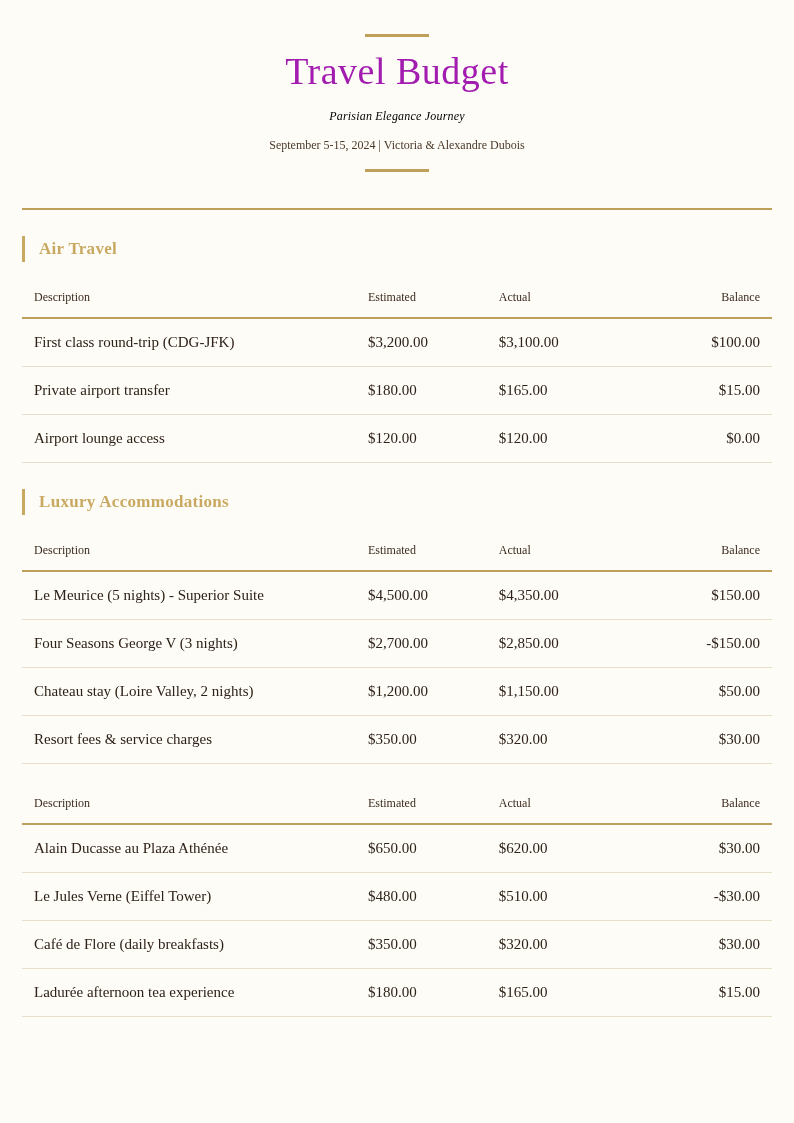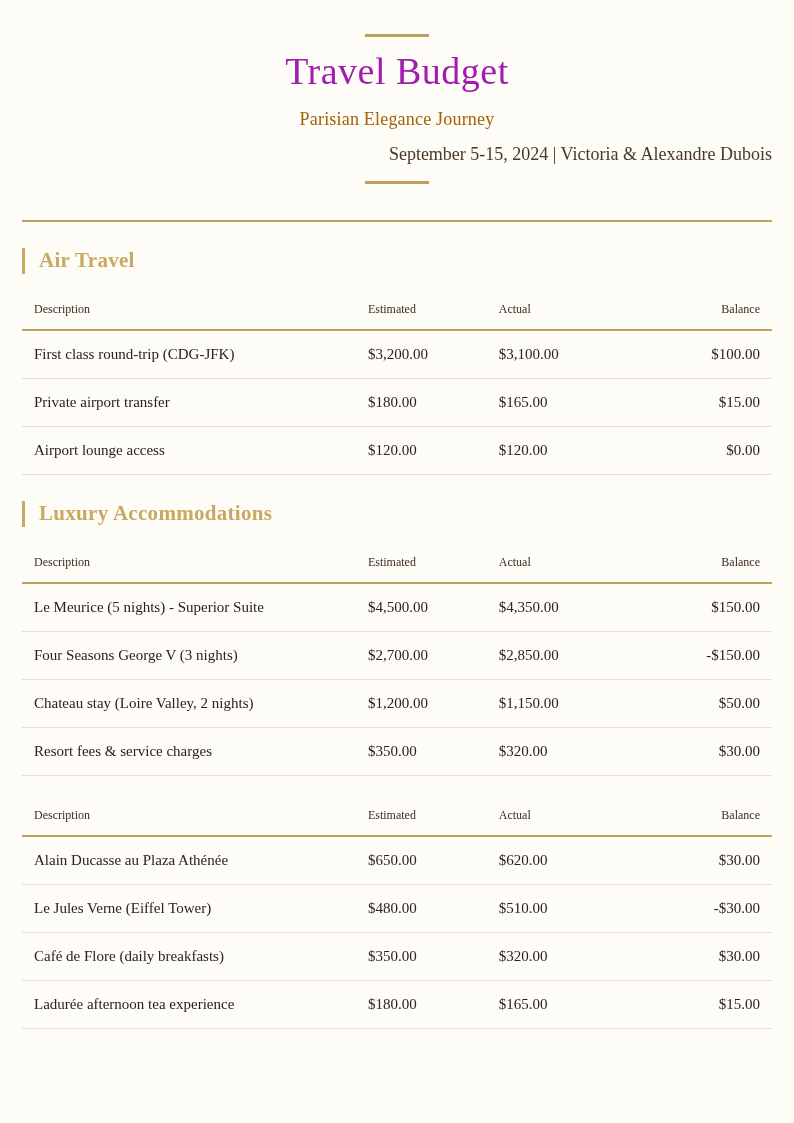--- a/index.html
+++ b/index.html
@@ -34,30 +34,30 @@
   }
   .doc-title {
     font-size: 38px;
     font-weight: 400;
     color: #a21caf;
     letter-spacing: 0.5px;
     margin: 0 0 16px 0;
     line-height: 1.1;
   }
   .doc-subtitle {
-    font-size: 18px;
-    color: #a16207;
+    font-size: 12px;
+    font-style: italic;
+    color: #000000;
     margin: 0 0 14px 0;
     letter-spacing: 0.2px;
   }
   .doc-meta {
-    font-size: 18px;
+    font-size: 12px;
     color: #4A3828;
     margin: 0 0 16px 0;
-    text-align: right;
   }
   .rule-short-bottom {
     width: 64px;
     height: 3px;
     background: #BFA05A;
     margin: 0 auto;
   }
   .header-divider {
     height: 2px;
     background: #BFA05A;
@@ -74,21 +74,21 @@
     margin-bottom: 22px;
   }
   .section-accent {
     width: 3px;
     height: 26px;
     background: #C9A961;
     margin-right: 14px;
     flex: none;
   }
   .section-title {
-    font-size: 21px;
+    font-size: 17px;
     font-weight: bold;
     color: #C9A961;
     letter-spacing: 0.3px;
     line-height: 1;
   }
 
   
   table.budget-table {
     width: 100%;
     border-collapse: collapse;

